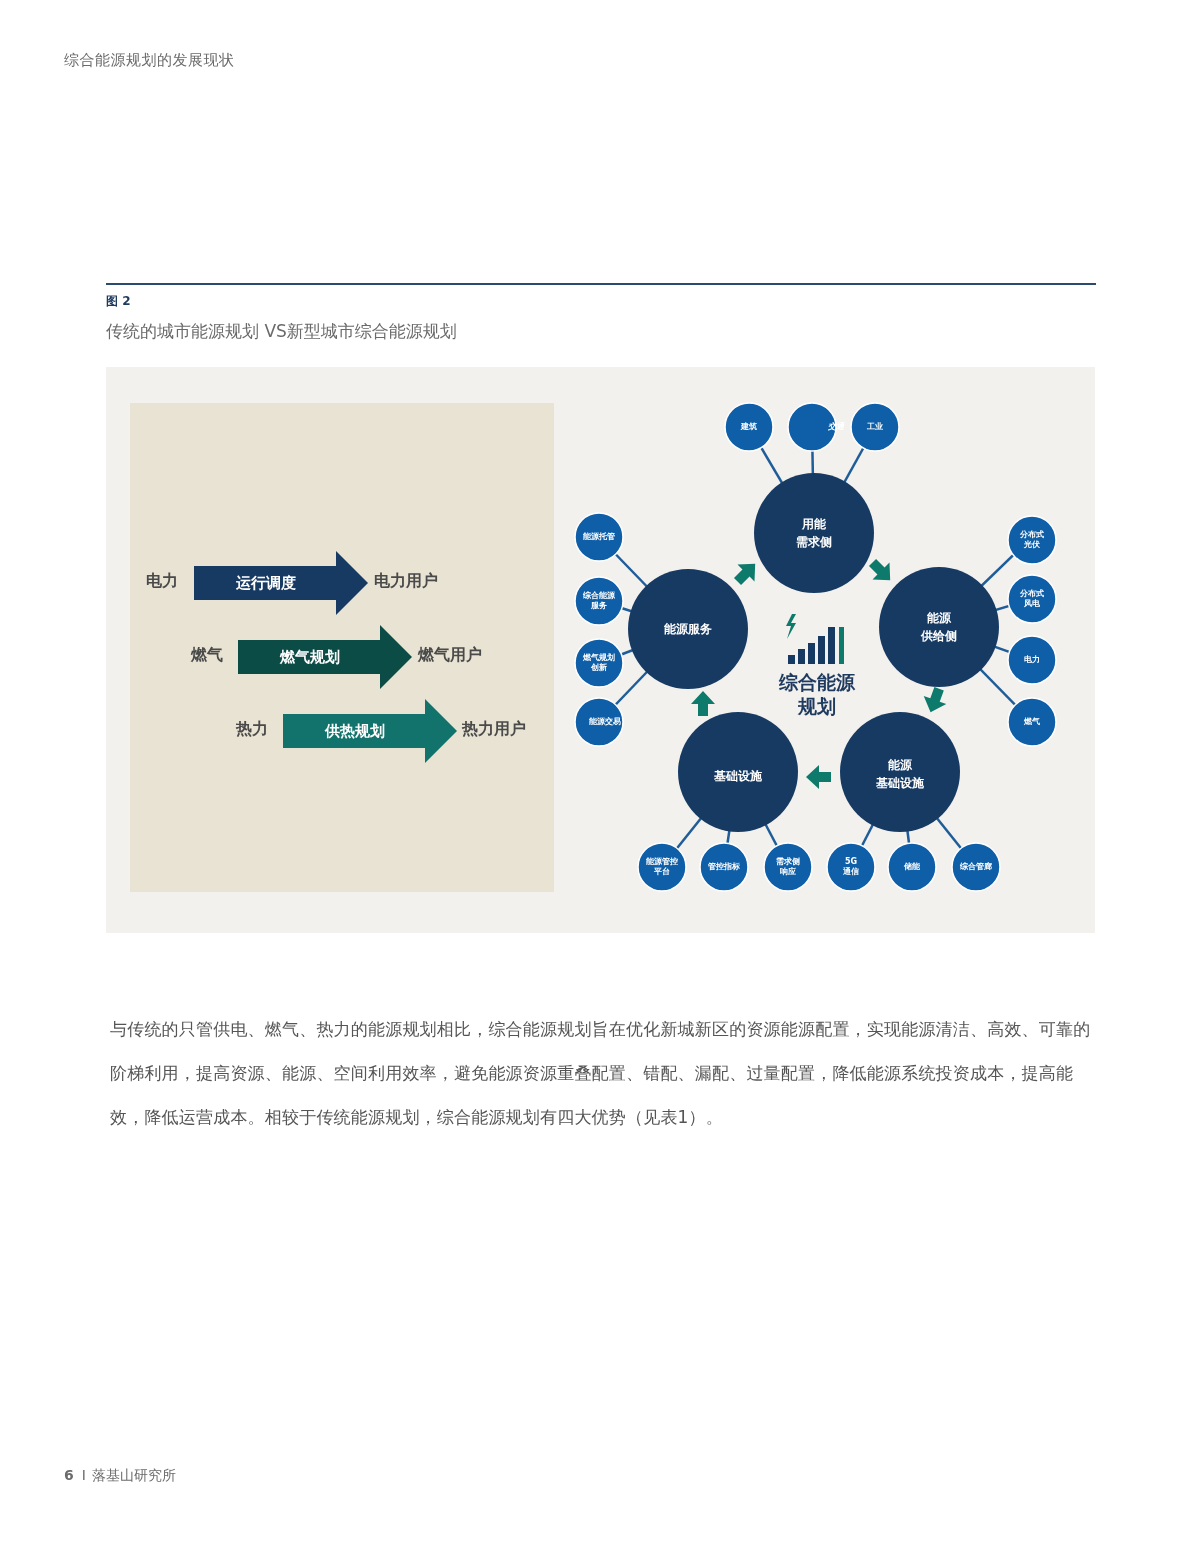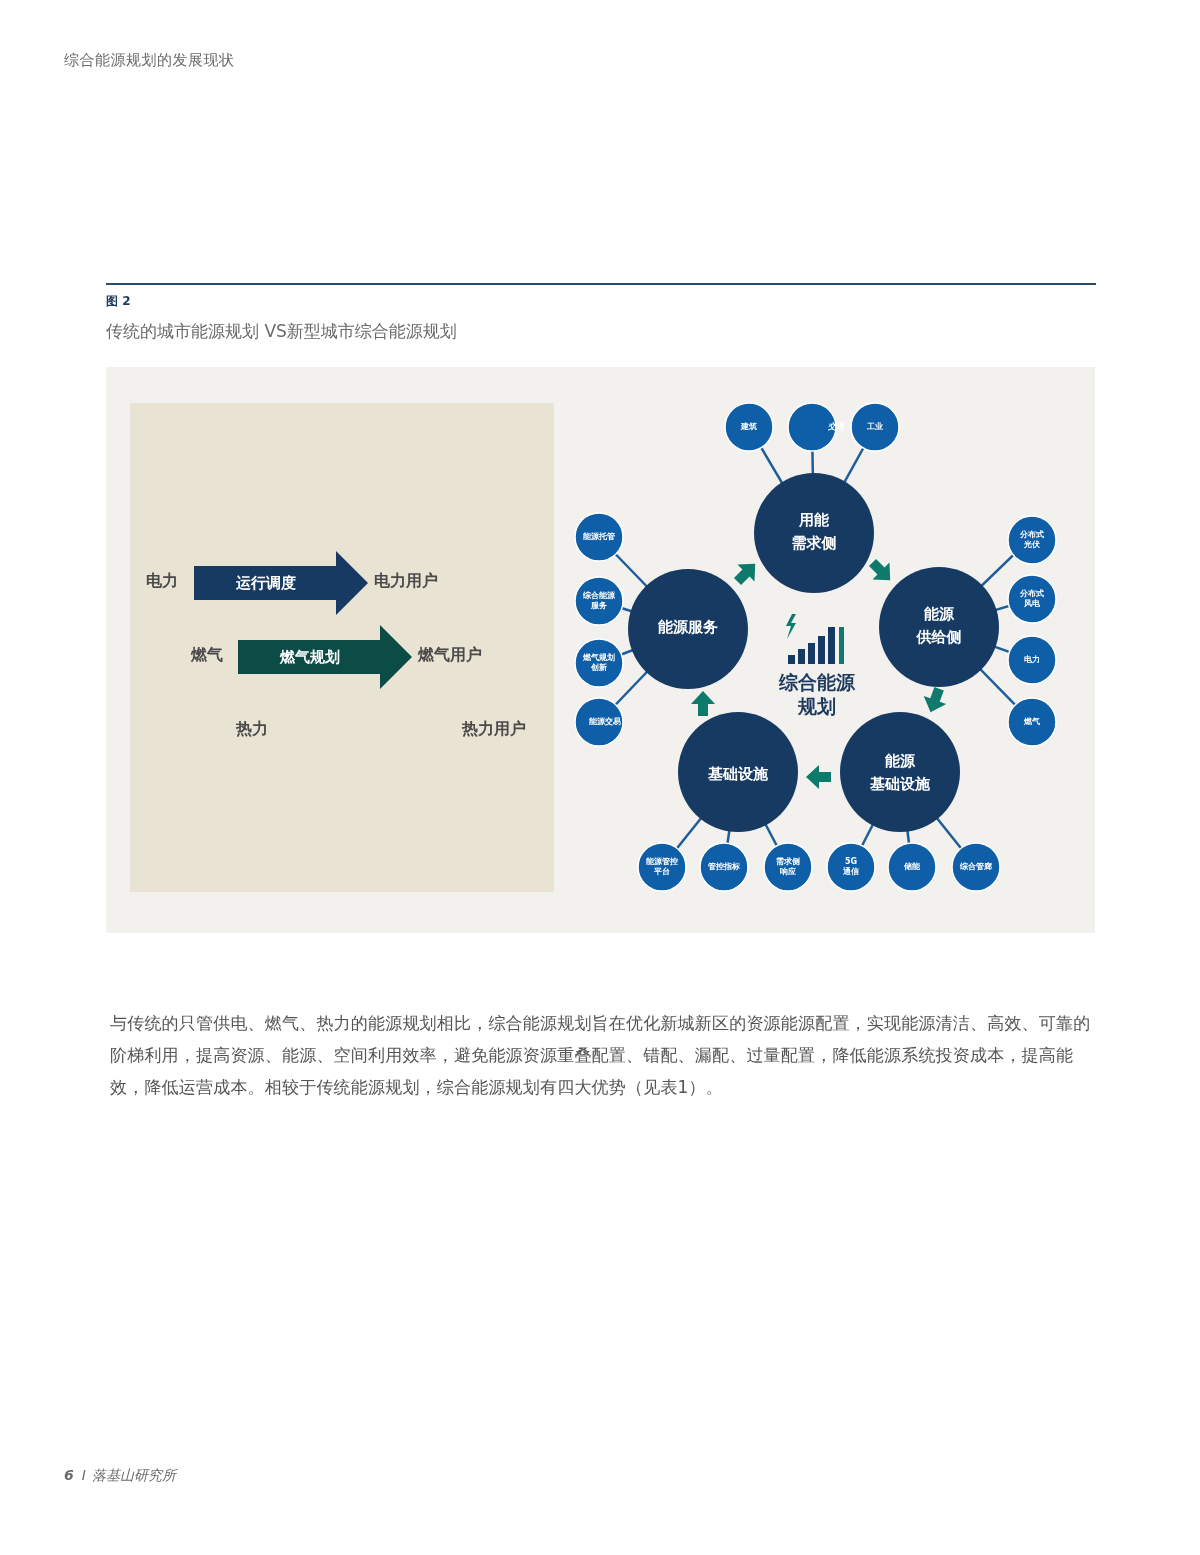--- a/index.html
+++ b/index.html
@@ -30,29 +30,29 @@
   .trad-caption {
     position: absolute; left: 0; width: 424px; top: 426px; text-align: center; font-size: 16px;
     font-weight: bold; color: #4a4a4a;
   }
 
   .hub-svg { position: absolute; left: 448px; top: 0; }
   .hub-label, .node-label, .center-label {
     position: absolute; text-align: center; color: #fff; font-weight: bold; line-height: 1.5;
     transform: translate(-50%, -50%); white-space: nowrap;
   }
-  .hub-label { font-size: 15px; font-family: Liberation Mono, monospace; }
+  .hub-label { font-size: 12px; }
   .node-label { font-size: 8px; line-height: 1.3; }
   .center-label { color: #1e3a5f; font-size: 19px; line-height: 1.25; }
 
   .body-text {
-    position: absolute; left: 110px; top: 990px; width: 990px; font-size: 17px; line-height: 32px;
+    position: absolute; left: 110px; top: 990px; width: 990px; font-size: 17px; line-height: 44px;
     color: #555; letter-spacing: 0.2px;
   }
-  .footer { position: absolute; left: 64px; top: 1467px; font-size: 14px; color: #6b6b6b; font-style: italic; }
+  .footer { position: absolute; left: 64px; top: 1467px; font-size: 14px; color: #6b6b6b; }
   .footer .pg { font-weight: bold; margin-right: 8px; }
   .footer .sep { margin-right: 6px; }
 </style>
 </head>
 <body>
 
 <div class="running-head">综合能源规划的发展现状</div>
 
 <div class="rule"></div>
 <div class="fig-label">图 2</div>
@@ -74,20 +74,24 @@
       <span class="trad-source" style="left:61px;">燃气</span>
       <div class="arrow" style="left:108px;width:174px;">
         <div class="arrow-body" style="width:144px;background:#0c4c46;">燃气规划</div>
         <div class="arrow-head" style="left:142px;border-left:32px solid #0c4c46;"></div>
       </div>
       <span class="trad-target" style="left:288px;">燃气用户</span>
     </div>
 
     <div class="trad-row" style="left:0;top:296px;width:424px;">
       <span class="trad-source" style="left:106px;">热力</span>
+      <div class="arrow" style="left:153px;width:174px;">
+        <div class="arrow-body" style="width:144px;background:#11736b;">供热规划</div>
+        <div class="arrow-head" style="left:142px;border-left:32px solid #11736b;"></div>
+      </div>
       <span class="trad-target" style="left:332px;">热力用户</span>
     </div>
 
   </div>
 
   <svg class="hub-svg" width="541" height="566" viewBox="448 0 541 566">
     <g stroke="#1f5d99" stroke-width="2.5">
 
       <line x1="708" y1="170" x2="643" y2="60"></line>
       <line x1="708" y1="170" x2="706" y2="60"></line>

